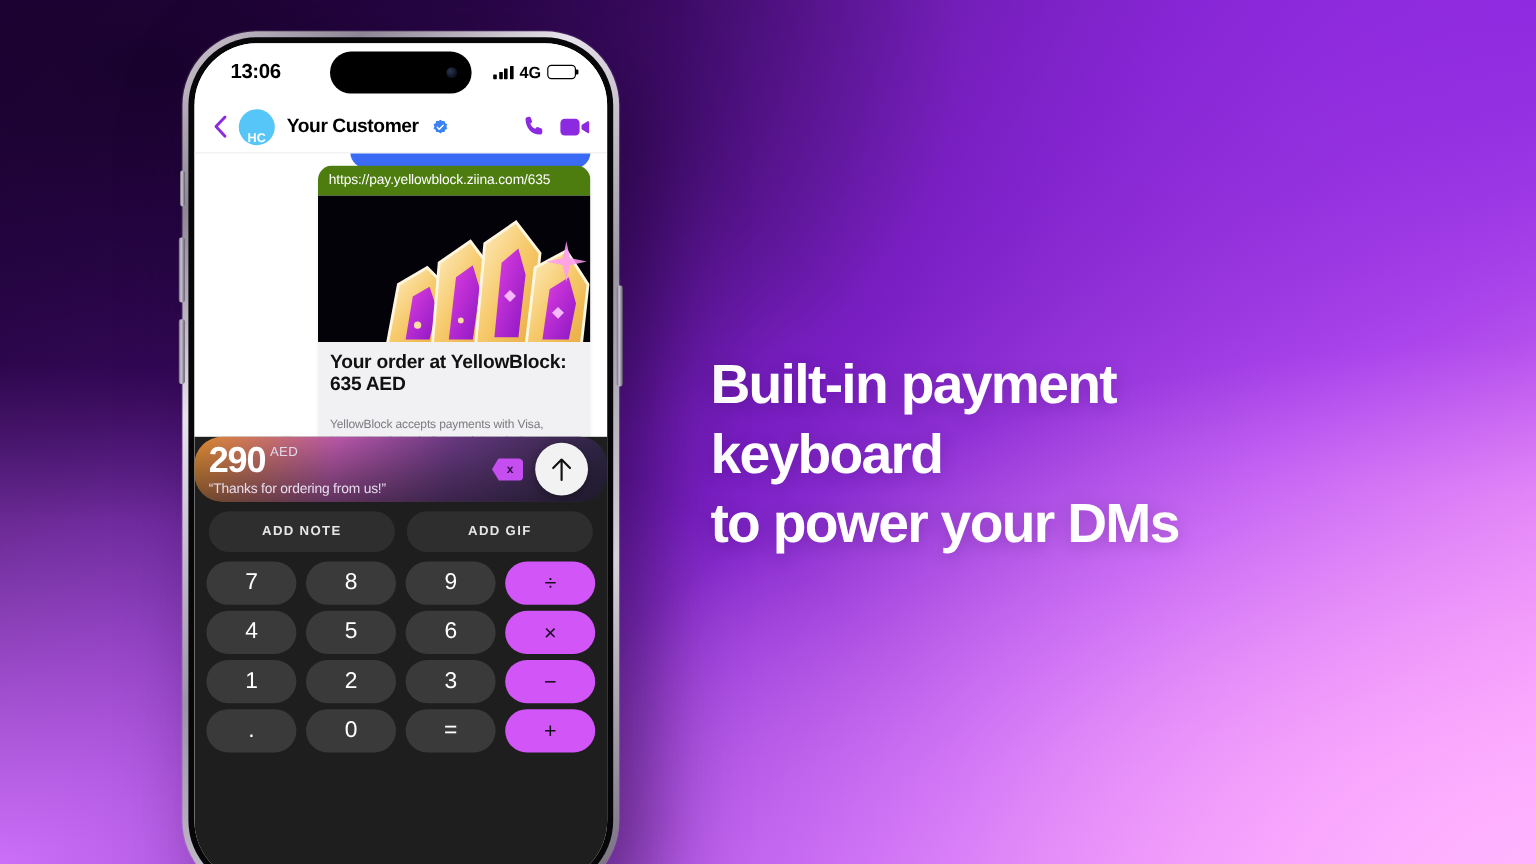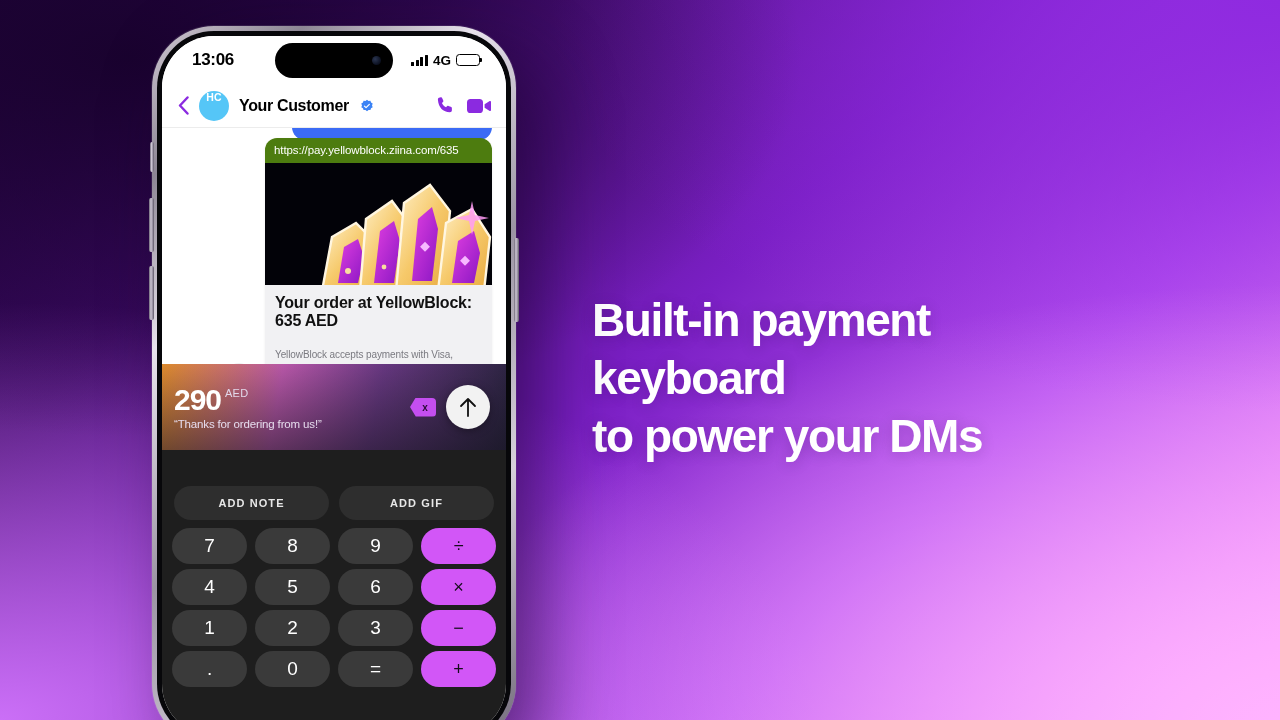--- a/index.html
+++ b/index.html
@@ -88,21 +88,21 @@
   #batt-fill { height:100%; width:78%; background:#000; border-radius:1.6px; }
 
   
   #chat-header {
     height:44px; background:#fff; display:flex; align-items:center;
     padding:0 14px 0 16px; gap:10px; border-bottom:1px solid #ececec;
   }
   #back-icon { width:11px; height:19px; flex:none; }
   #avatar {
     width:30px; height:30px; border-radius:50%; background:#55c6f7; flex:none;
-    display:flex; align-items:flex-start; justify-content:center;
+    display:flex; align-items:flex-end; justify-content:center;
     color:#fff; font-size:10.5px; font-weight:bold; letter-spacing:.2px;
   }
   #contact-name { font-size:16px; font-weight:bold; color:#000; letter-spacing:-.35px; }
   #verified { width:14px; height:14px; flex:none; margin-left:1px; }
   #header-spacer { flex:1; }
   .hicon { flex:none; cursor:pointer; }
 
   
   #chat-body { position:relative; height:236px; background:#fff; overflow:hidden; }
   #bubble-top {
@@ -124,22 +124,23 @@
   #link-title { font-size:16px; font-weight:bold; color:#111; letter-spacing:-.2px; margin-bottom:18px; }
   #link-desc { font-size:10px; color:#7a7a80; line-height:13.5px; letter-spacing:-.1px; }
   #send-badge {
     position:absolute; left:64px; top:235px; width:26px; height:26px; border-radius:50%;
     background:#f0f0f2; display:flex; align-items:center; justify-content:center;
   }
 
   
   #keyboard { position:relative; background:#1e1e1e; height:392px; }
   #amount-bar {
-    position:relative; height:86px; overflow:hidden;
+    position:relative; height:54px; overflow:hidden;
     background:linear-gradient(100deg,#e8922f 0%, #c05bb0 34%, #6b3a86 62%, #2a2440 100%);
+    border-radius:23px;
   }
   #amount-bar::after {
     content:""; position:absolute; inset:0;
     background:linear-gradient(180deg, rgba(0,0,0,.05) 0%, rgba(20,18,28,.55) 100%);
   }
   #amount-inner {
     position:relative; z-index:2; height:100%;
     display:flex; align-items:center; padding:0 16px 0 12px; gap:10px;
   }
   #amount-text { flex:1; }
@@ -153,21 +154,21 @@
     clip-path:polygon(22% 0,100% 0,100% 100%,22% 100%,0 50%);
     cursor:pointer;
   }
   #del-key span { color:#2a0b38; font-size:10px; font-weight:bold; margin-left:4px; }
   #send-btn {
     width:44px; height:44px; border-radius:50%; background:#f2f2f2;
     display:flex; align-items:center; justify-content:center; cursor:pointer;
     box-shadow:0 2px 8px rgba(0,0,0,.35);
   }
 
-  #action-row { display:flex; gap:10px; padding:8px 12px 6px;margin-top:28px; }
+  #action-row { display:flex; gap:10px; padding:8px 12px 6px; }
   .action-btn {
     flex:1; height:34px; border-radius:18px; background:#2e2e2e;
     display:flex; align-items:center; justify-content:center;
     color:#e7e7e7; font-size:11px; font-weight:bold; letter-spacing:1.1px; cursor:pointer;
   }
 
   #keypad { padding:2px 10px 0; display:flex; flex-direction:column; gap:5px; }
   .kp-row { display:flex; gap:8px; }
   .key {
     flex:1; height:36px; border-radius:18px; background:#3a3a3a;

